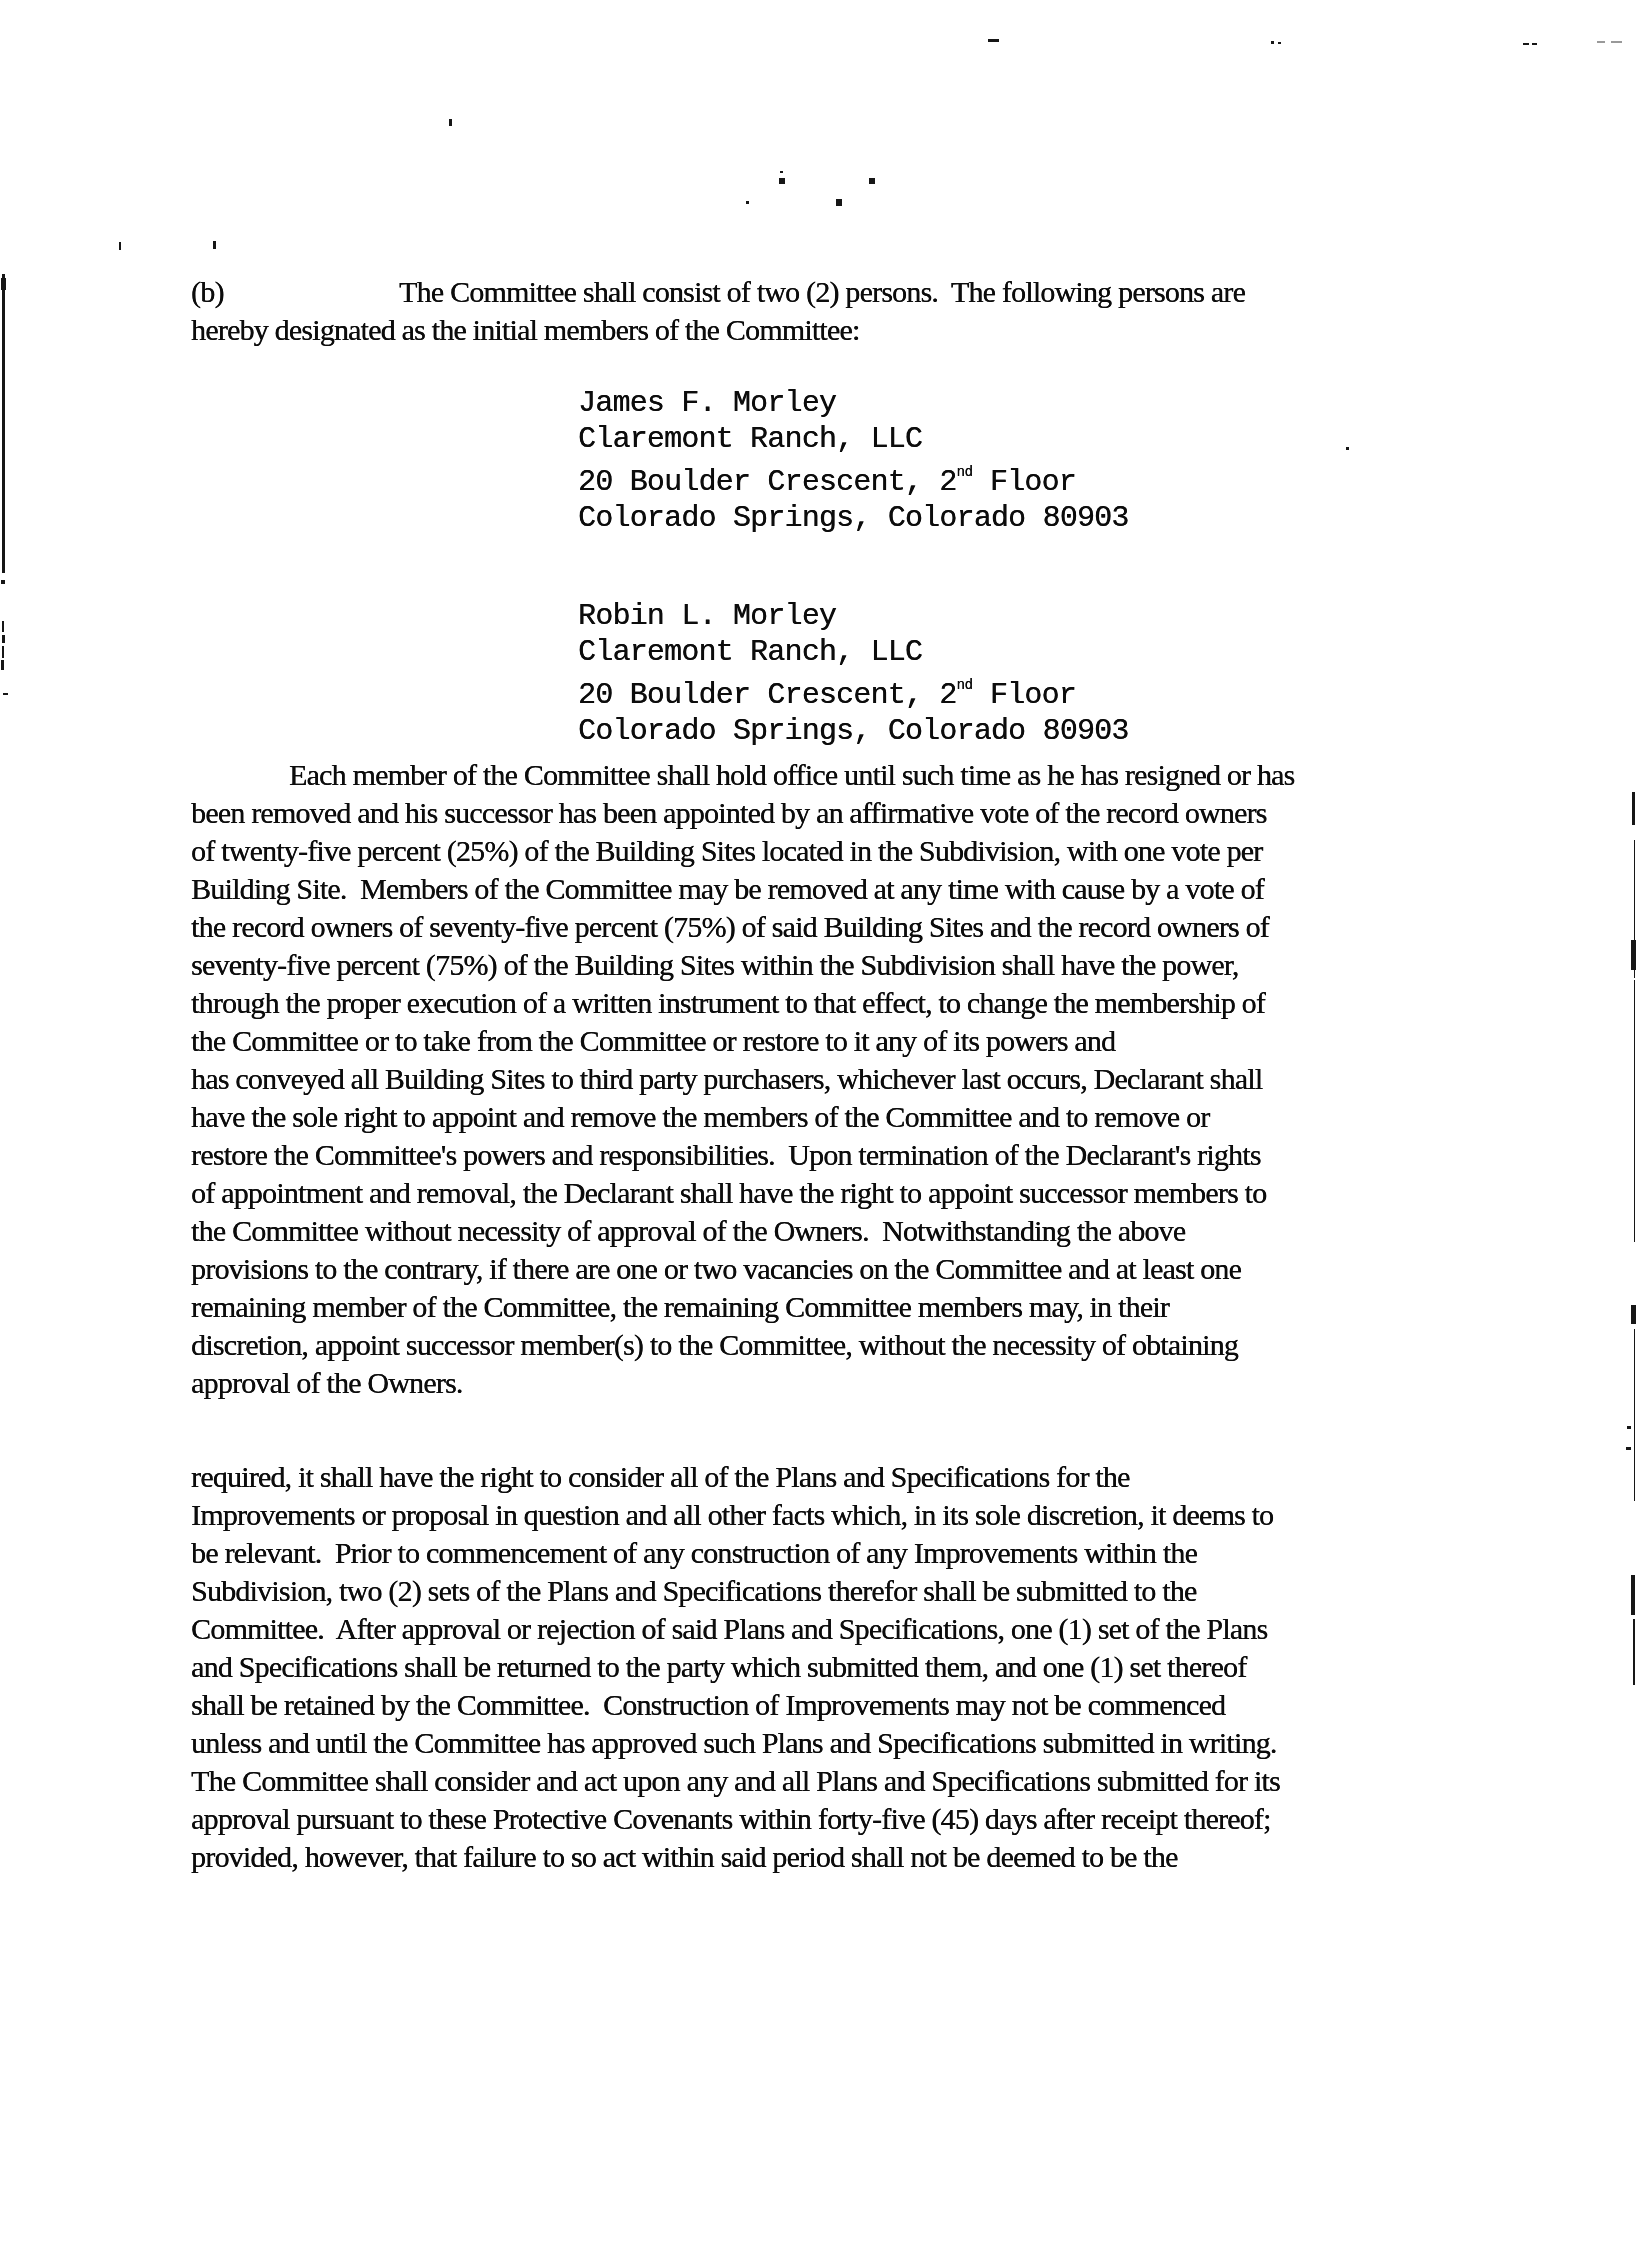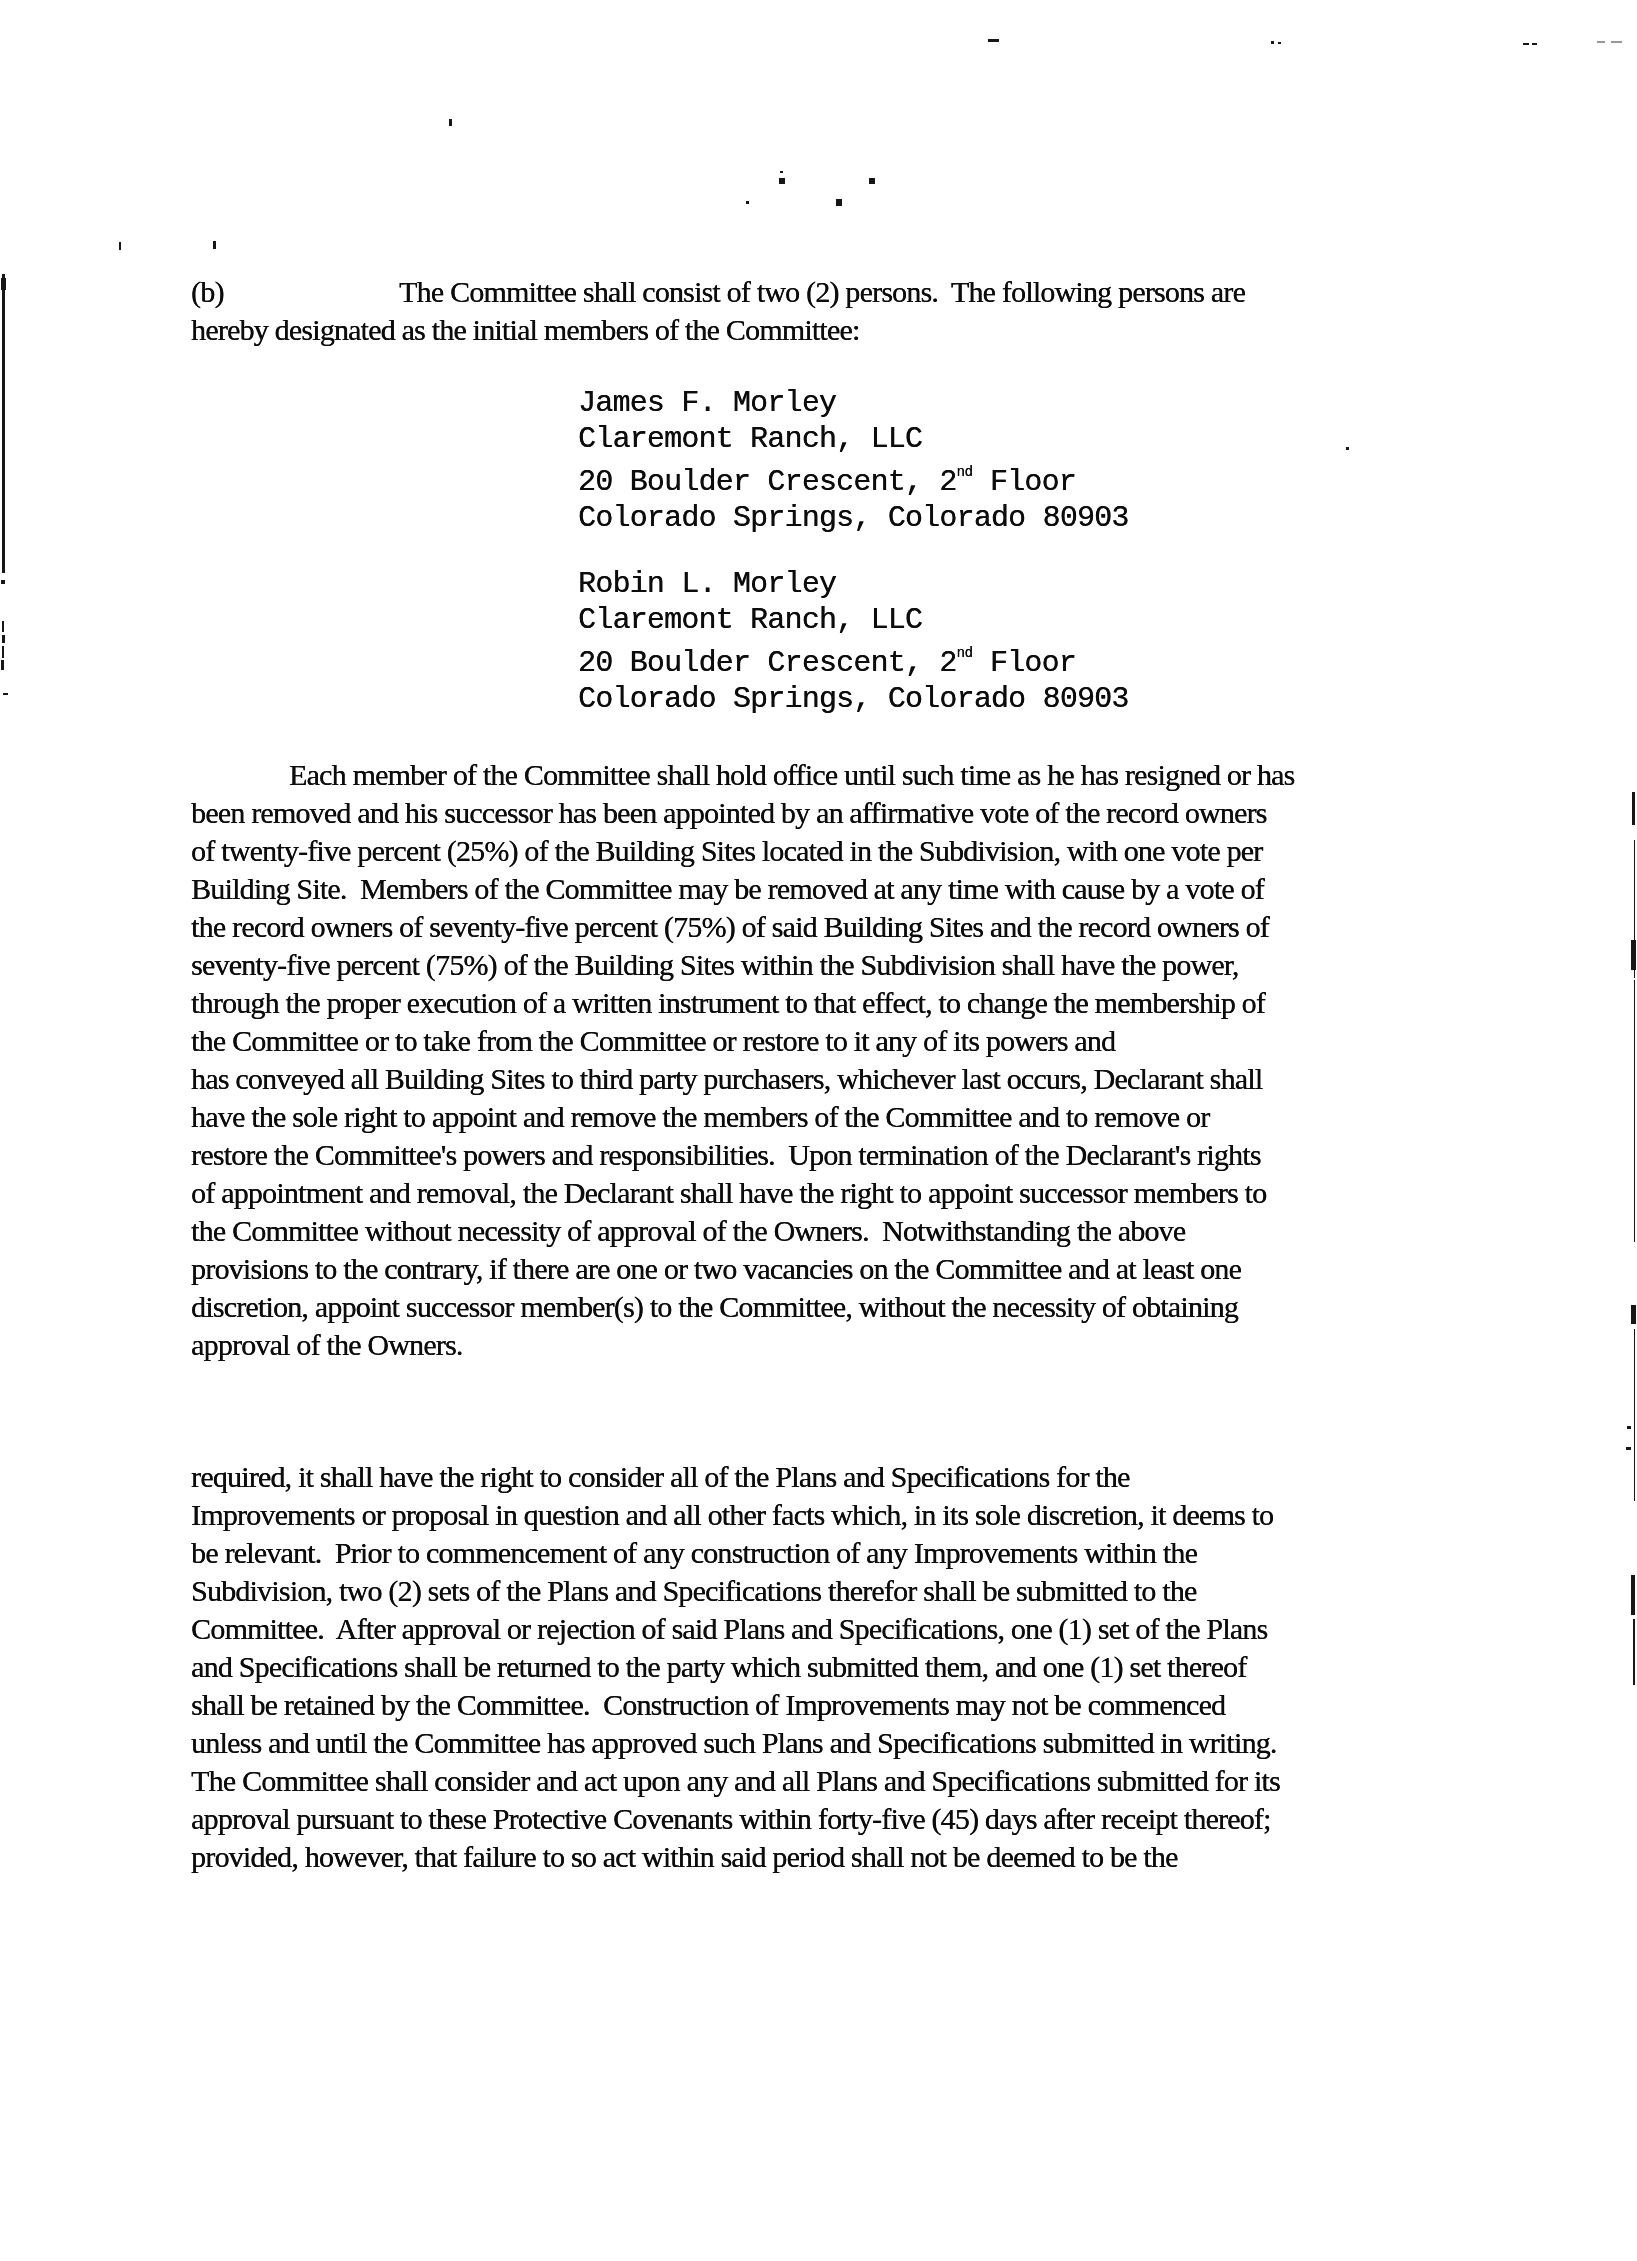--- a/index.html
+++ b/index.html
@@ -89,21 +89,21 @@
     <div class="line">hereby designated as the initial members of the Committee:</div>
   </div>
 
   <div class="address" style="top:385px;">
     <div class="line">James F. Morley</div>
     <div class="line">Claremont Ranch, LLC</div>
     <div class="line"><span>20 Boulder Crescent, 2</span><sup class="ord">nd</sup><span> Floor</span></div>
     <div class="line">Colorado Springs, Colorado 80903</div>
   </div>
 
-  <div class="address" style="top:566px;">
+  <div class="address" style="top:598px;">
     <div class="line">Robin L. Morley</div>
     <div class="line">Claremont Ranch, LLC</div>
     <div class="line"><span>20 Boulder Crescent, 2</span><sup class="ord">nd</sup><span> Floor</span></div>
     <div class="line">Colorado Springs, Colorado 80903</div>
   </div>
 
   <div class="textblock" style="top:756px;">
     <div class="line indent-first">Each member of the Committee shall hold office until such time as he has resigned or has</div>
     <div class="line">been removed and his successor has been appointed by an affirmative vote of the record owners</div>
     <div class="line">of twenty-five percent (25%) of the Building Sites located in the Subdivision, with one vote per</div>
@@ -111,20 +111,21 @@
     <div class="line">the record owners of seventy-five percent (75%) of said Building Sites and the record owners of</div>
     <div class="line">seventy-five percent (75%) of the Building Sites within the Subdivision shall have the power,</div>
     <div class="line">through the proper execution of a written instrument to that effect, to change the membership of</div>
     <div class="line">the Committee or to take from the Committee or restore to it any of its powers and</div>
     <div class="line">has conveyed all Building Sites to third party purchasers, whichever last occurs, Declarant shall</div>
     <div class="line">have the sole right to appoint and remove the members of the Committee and to remove or</div>
     <div class="line">restore the Committee's powers and responsibilities.  Upon termination of the Declarant's rights</div>
     <div class="line">of appointment and removal, the Declarant shall have the right to appoint successor members to</div>
     <div class="line">the Committee without necessity of approval of the Owners.  Notwithstanding the above</div>
     <div class="line">provisions to the contrary, if there are one or two vacancies on the Committee and at least one</div>
+    <div class="line">remaining member of the Committee, the remaining Committee members may, in their</div>
     <div class="line">discretion, appoint successor member(s) to the Committee, without the necessity of obtaining</div>
     <div class="line">approval of the Owners.</div>
   </div>
 
   <div class="textblock para-c" style="top:1458px;">
     <div class="line">required, it shall have the right to consider all of the Plans and Specifications for the</div>
     <div class="line">Improvements or proposal in question and all other facts which, in its sole discretion, it deems to</div>
     <div class="line">be relevant.  Prior to commencement of any construction of any Improvements within the</div>
     <div class="line">Subdivision, two (2) sets of the Plans and Specifications therefor shall be submitted to the</div>
     <div class="line">Committee.  After approval or rejection of said Plans and Specifications, one (1) set of the Plans</div>

